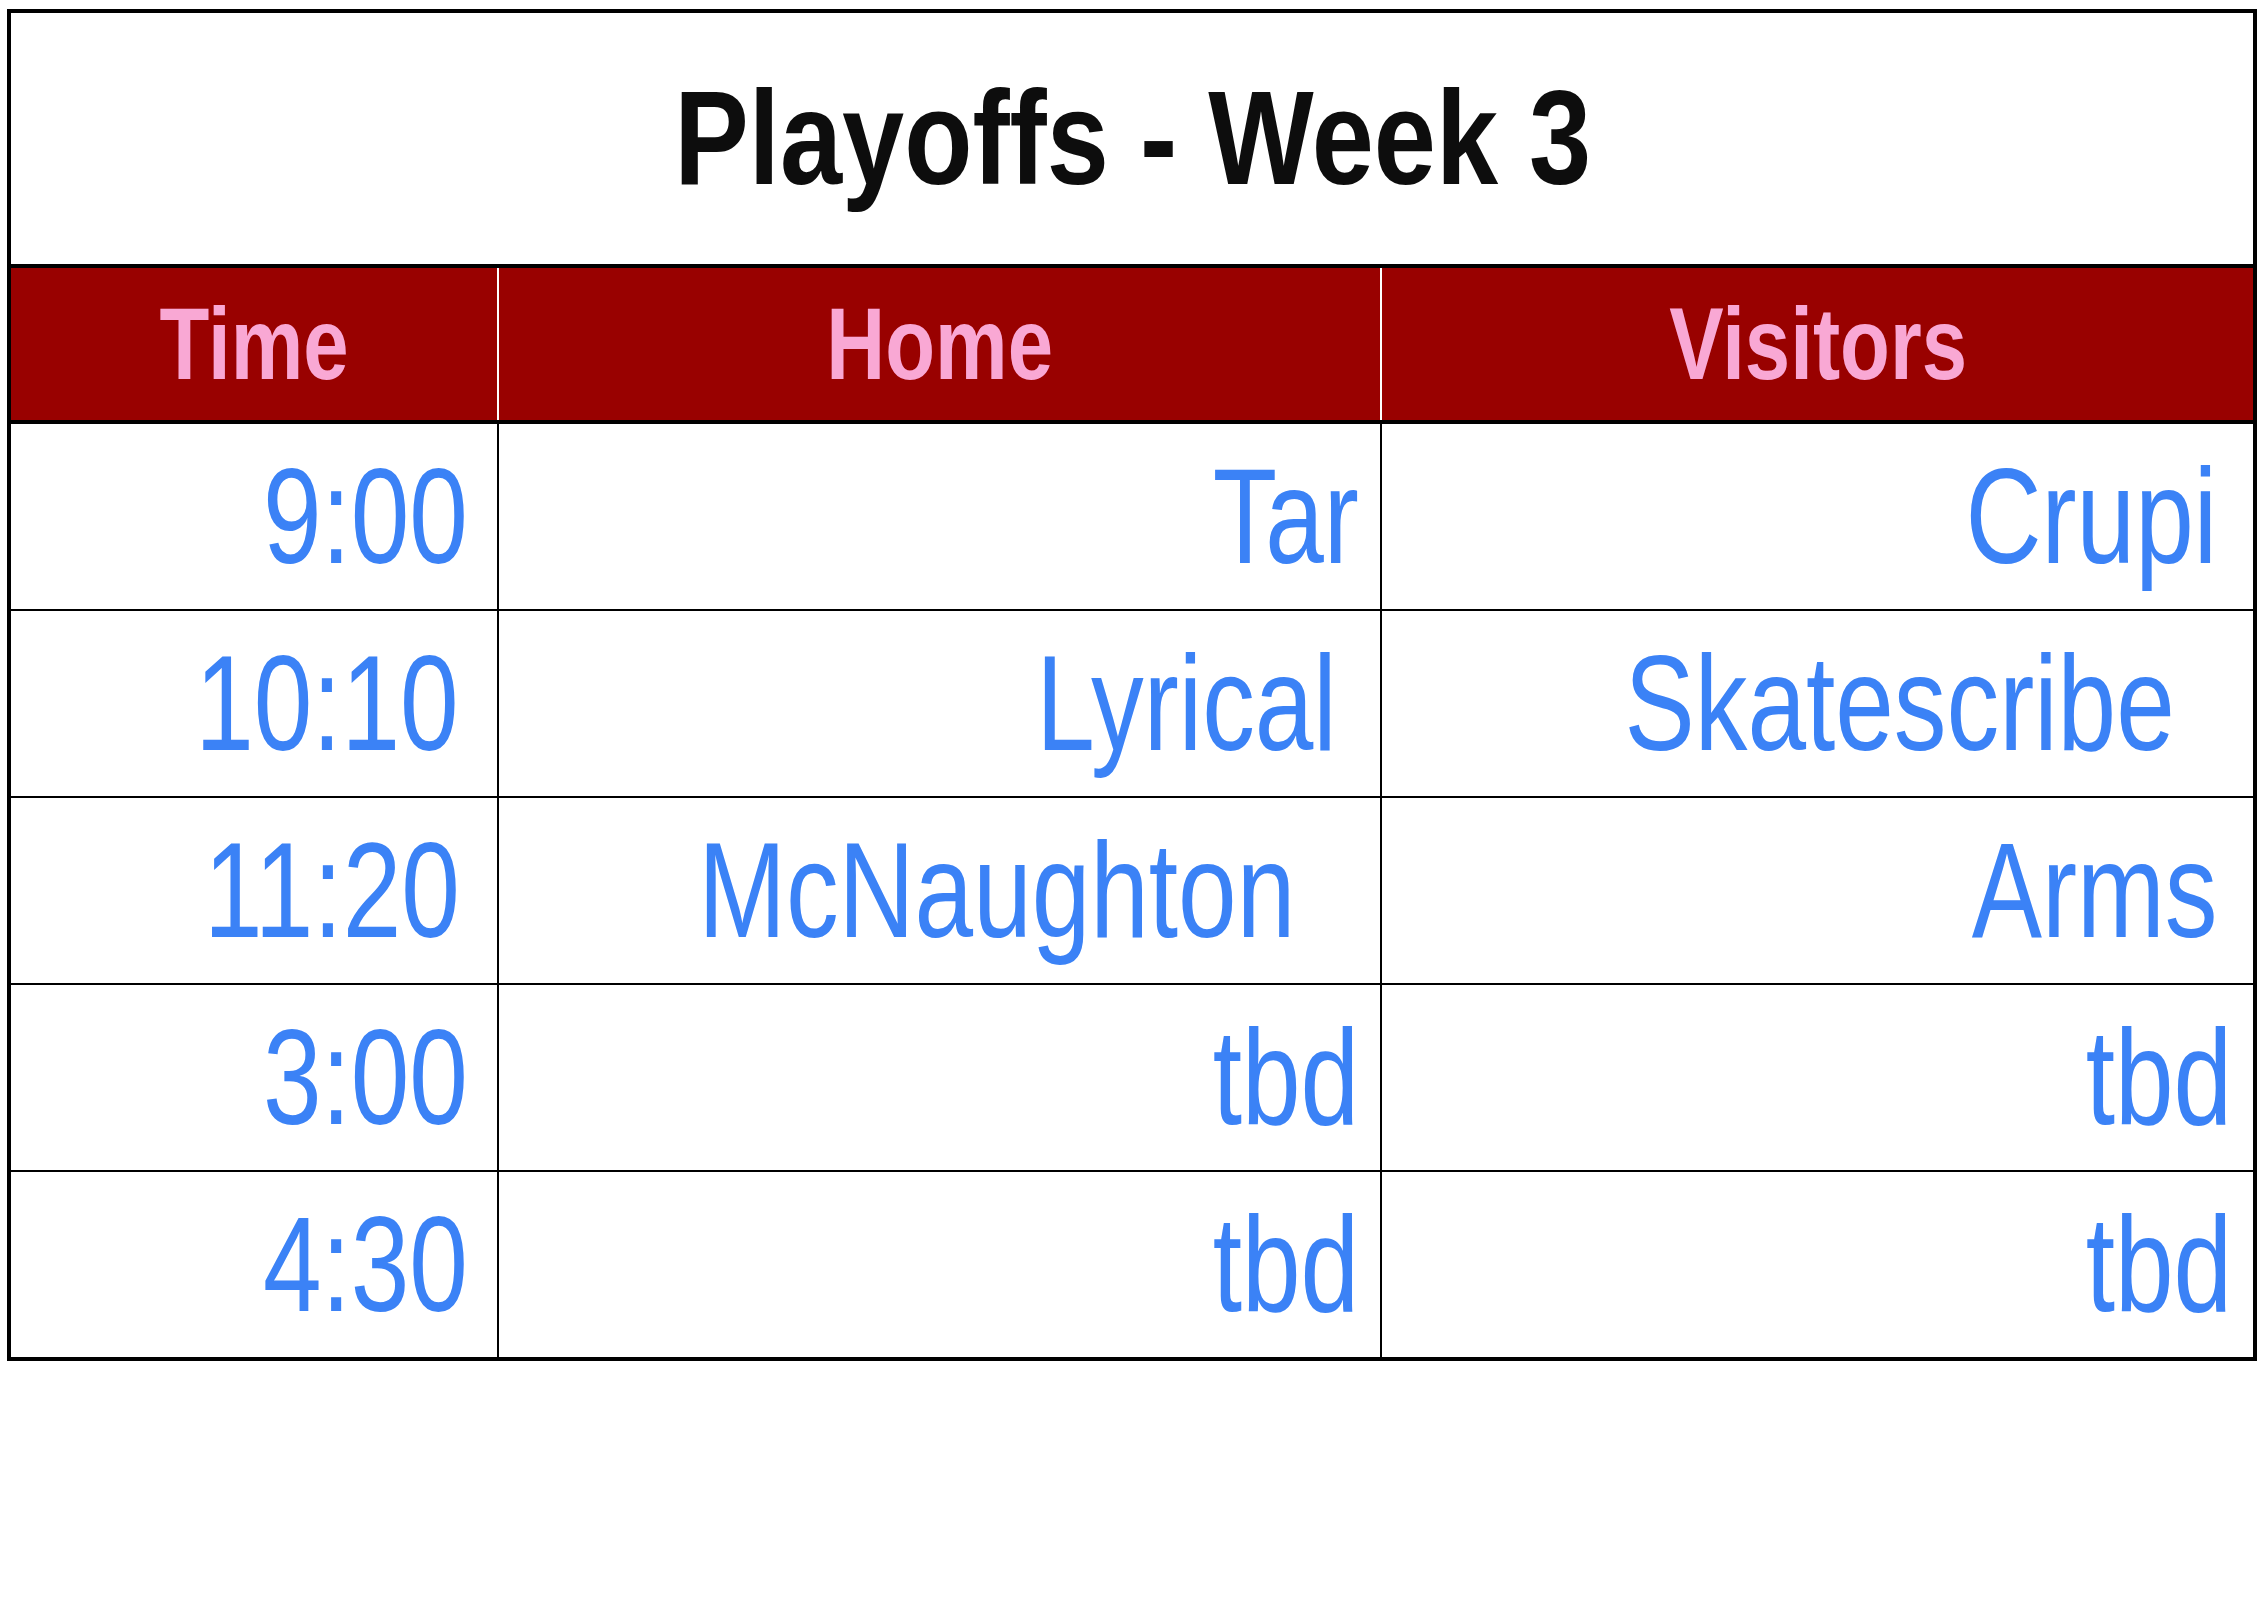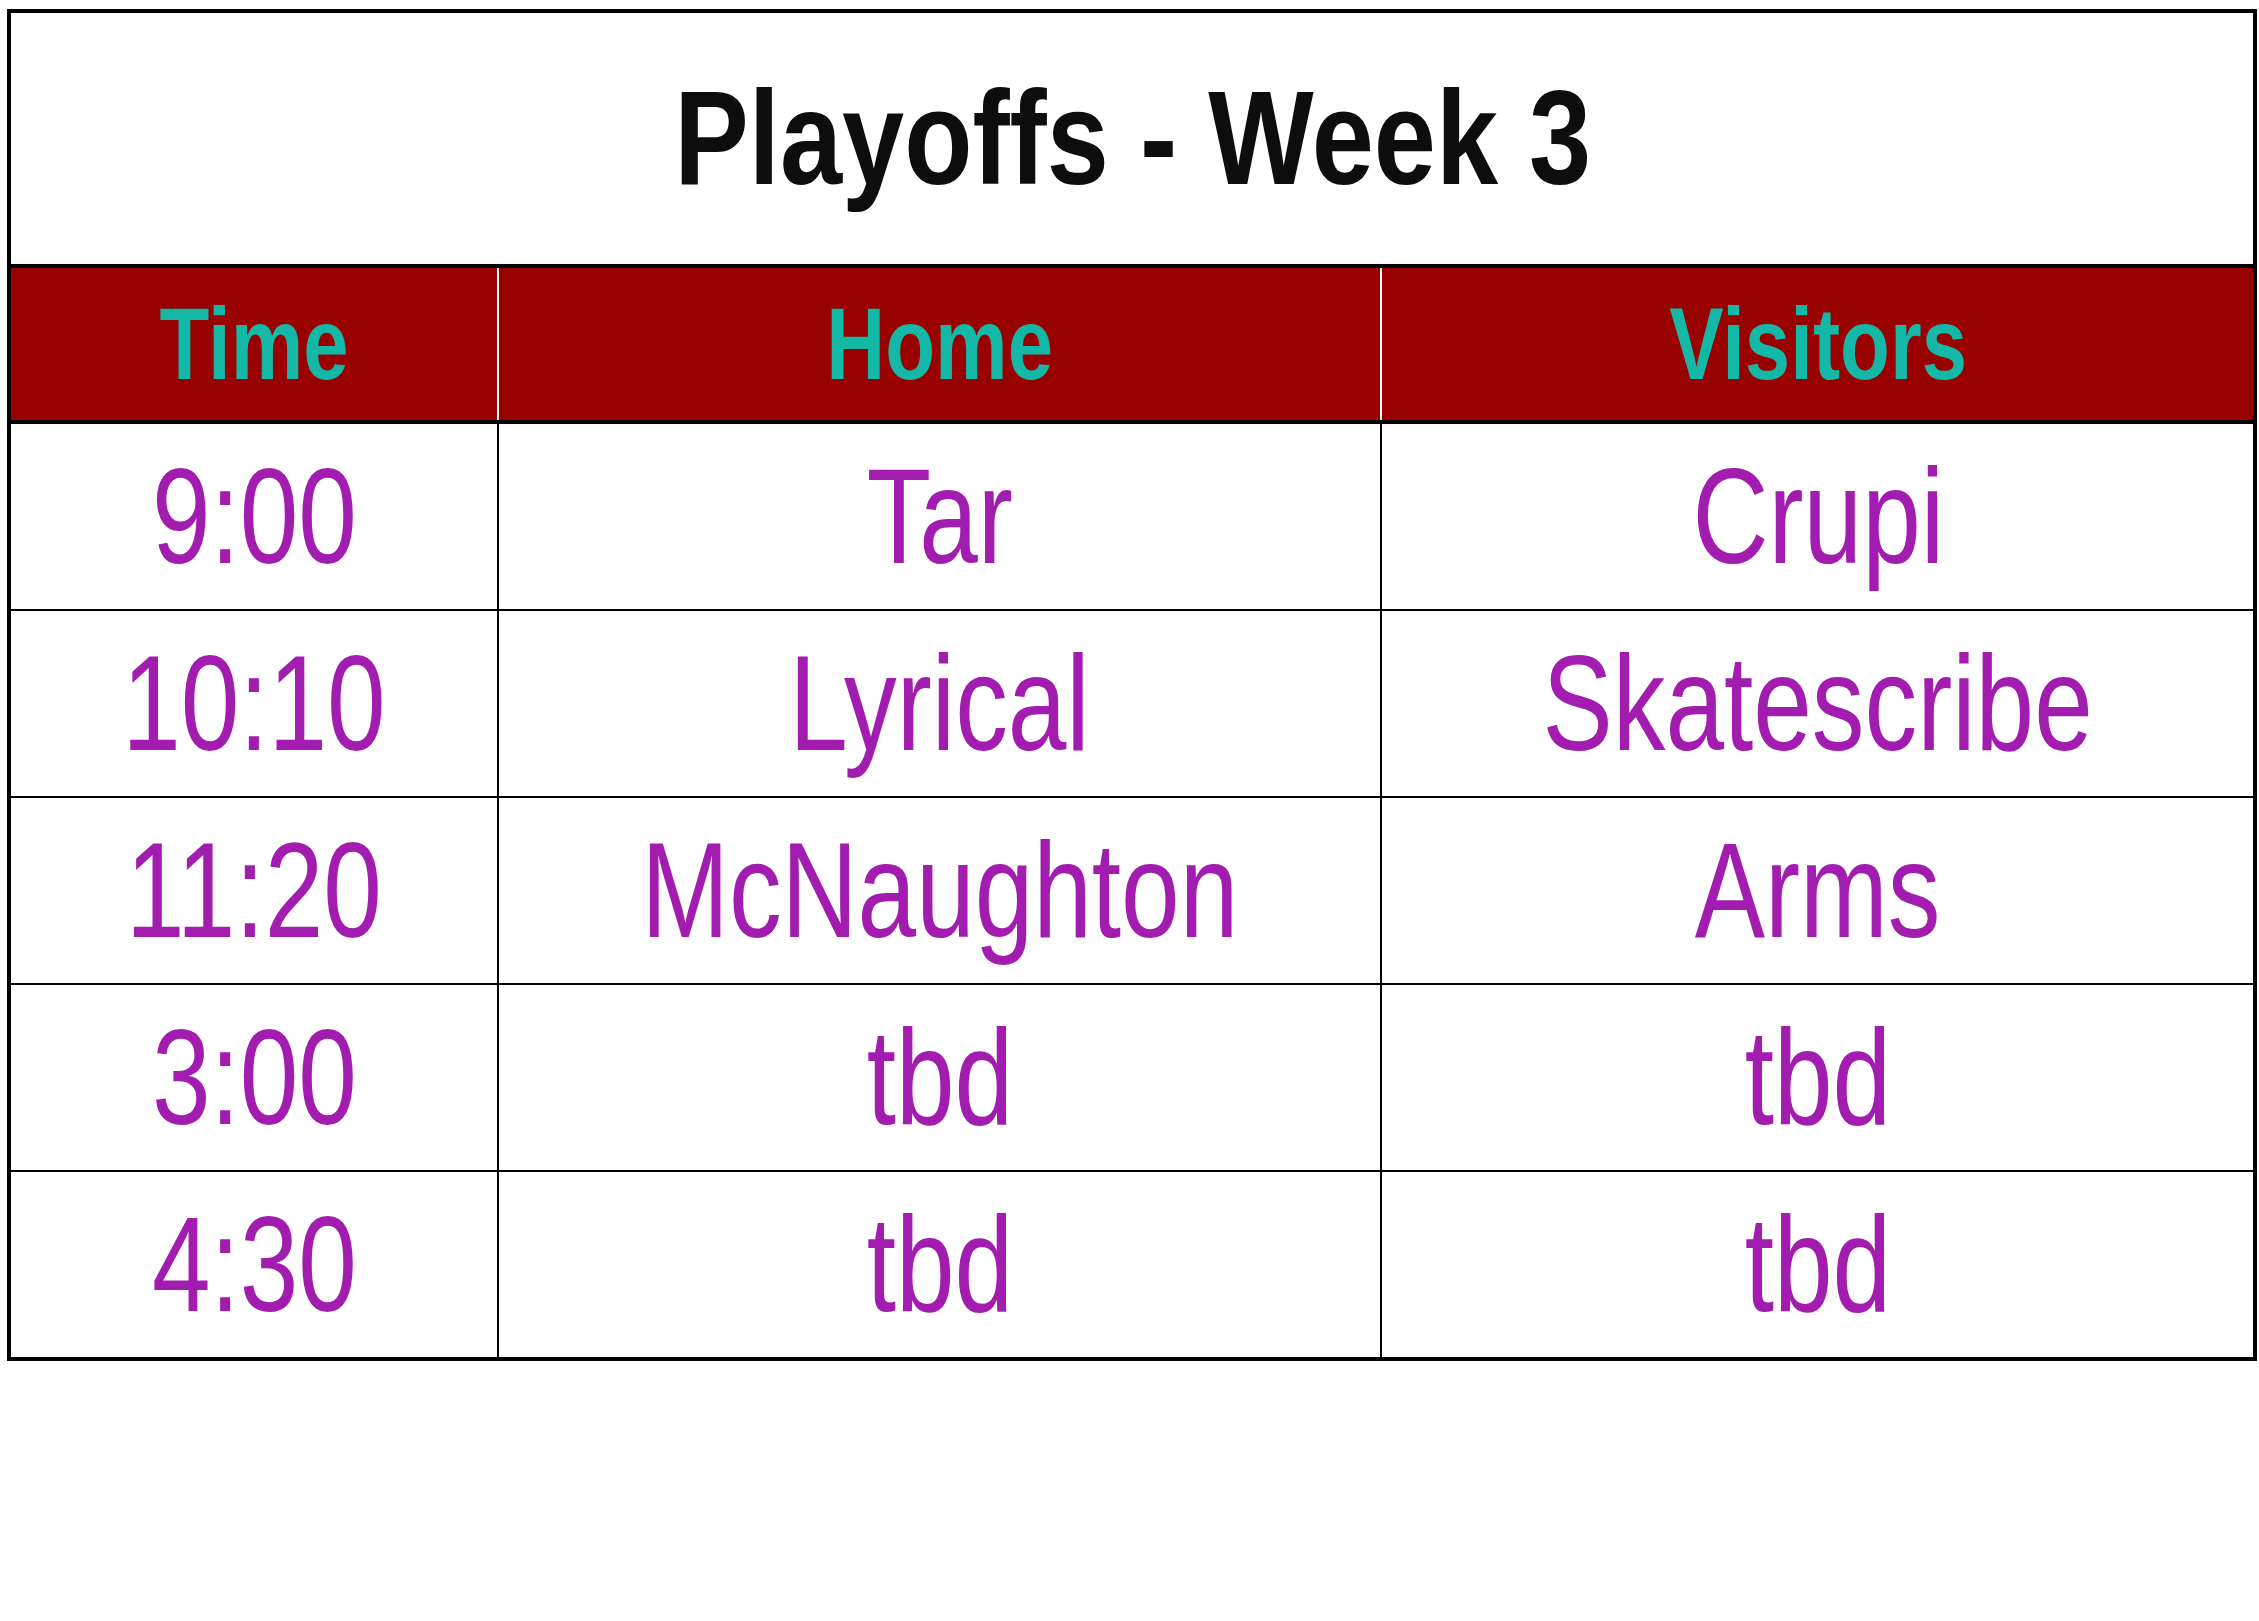--- a/index.html
+++ b/index.html
@@ -32,40 +32,40 @@
     vertical-align: middle;
     font-weight: bold;
     font-size: 133px;
     color: #0d0d0d;
     border-bottom: 4.6px solid #000000;
     line-height: 1;
   }
   tr.header-row td {
     height: 150px;
     background: #990100;
-    color: #14b8a6;
+    color: #f9a8d4;
     font-weight: bold;
     font-size: 102px;
     text-align: center;
     vertical-align: middle;
     border-bottom: 4.6px solid #000000;
     border-top: 4.6px solid #000000;
     line-height: 1;
   }
   tr.header-row td.div-left {
     border-left: 2.7px solid #ffffff;
   }
   tr.data-row td {
     height: 183px;
     border: 2.7px solid #000000;
-    text-align: center;
+    text-align: right;
     vertical-align: middle;
     font-size: 135px;
     font-weight: 400;
-    color: #a21caf;
+    color: #3b82f6;
     line-height: 1;
     background: #ffffff;
   }
   
   .cx {
     display: inline-block;
     transform: scaleX(0.78);
     transform-origin: 50% 50%;
     white-space: nowrap;
   }

